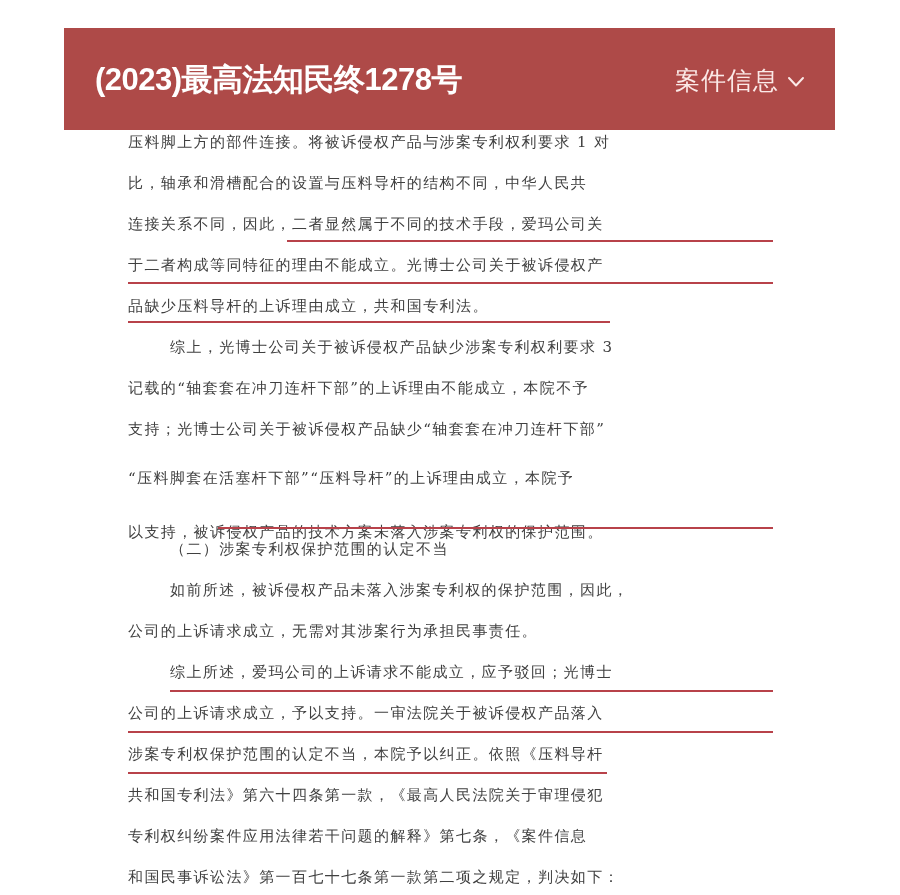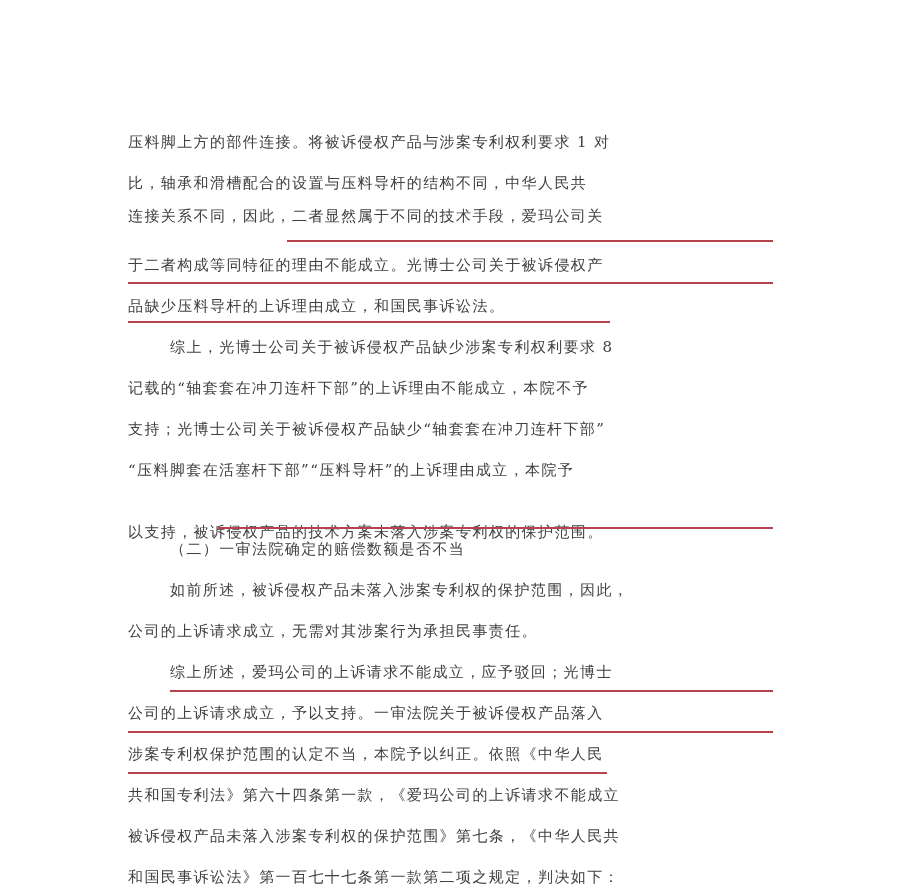--- a/index.html
+++ b/index.html
@@ -21,41 +21,50 @@
   .chev { width: 18px; height: 12px; margin-left: 8px; margin-top: 4px; }
 </style>
 </head>
 <body>
 
 <div class="page">
 
   <div class="doc">
     <div class="line" style="top:2px">压料脚上方的部件连接。将被诉侵权产品与涉案专利权利要求 1 对</div>
     <div class="line" style="top:43px">比，轴承和滑槽配合的设置与压料导杆的结构不同，中华人民共</div>
-    <div class="line" style="top:76px">连接关系不同，因此，二者显然属于不同的技术手段，爱玛公司关</div>
+    <div class="line" style="top:84px">连接关系不同，因此，二者显然属于不同的技术手段，爱玛公司关</div>
     <div class="line" style="top:125px">于二者构成等同特征的理由不能成立。光博士公司关于被诉侵权产</div>
-    <div class="line" style="top:166px">品缺少压料导杆的上诉理由成立，和国民事诉讼法。</div>
-    <div class="line" style="top:207px;left:42px">综上，光博士公司关于被诉侵权产品缺少涉案专利权利要求 8</div>
+    <div class="line" style="top:166px">品缺少压料导杆的上诉理由成立，共和国专利法。</div>
+    <div class="line" style="top:207px;left:42px">综上，光博士公司关于被诉侵权产品缺少涉案专利权利要求 3</div>
     <div class="line" style="top:248px">记载的“轴套套在冲刀连杆下部”的上诉理由不能成立，本院不予</div>
     <div class="line" style="top:289px">支持；光博士公司关于被诉侵权产品缺少“轴套套在冲刀连杆下部”</div>
-    <div class="line" style="top:330px">“压料脚套在活塞杆下部”“压料导杆”的上诉理由成立，本院予</div>
+    <div class="line" style="top:338px">“压料脚套在活塞杆下部”“压料导杆”的上诉理由成立，本院予</div>
     <div class="line" style="top:392px">以支持，被诉侵权产品的技术方案未落入涉案专利权的保护范围。</div>
-    <div class="line" style="top:409px;left:42px">（二）一审法院确定的赔偿数额是否不当</div>
+    <div class="line" style="top:409px;left:42px">（二）涉案专利权保护范围的认定不当</div>
     <div class="line" style="top:450px;left:42px">如前所述，被诉侵权产品未落入涉案专利权的保护范围，因此，</div>
     <div class="line" style="top:491px">公司的上诉请求成立，无需对其涉案行为承担民事责任。</div>
     <div class="line" style="top:532px;left:42px">综上所述，爱玛公司的上诉请求不能成立，应予驳回；光博士</div>
     <div class="line" style="top:573px">公司的上诉请求成立，予以支持。一审法院关于被诉侵权产品落入</div>
-    <div class="line" style="top:614px">涉案专利权保护范围的认定不当，本院予以纠正。依照《中华人民</div>
-    <div class="line" style="top:655px">共和国专利法》第六十四条第一款，《爱玛公司的上诉请求不能成立</div>
-    <div class="line" style="top:696px">被诉侵权产品未落入涉案专利权的保护范围》第七条，《中华人民共</div>
+    <div class="line" style="top:614px">涉案专利权保护范围的认定不当，本院予以纠正。依照《压料导杆</div>
+    <div class="line" style="top:655px">共和国专利法》第六十四条第一款，《最高人民法院关于审理侵犯</div>
+    <div class="line" style="top:696px">专利权纠纷案件应用法律若干问题的解释》第七条，《案件信息</div>
     <div class="line" style="top:737px">和国民事诉讼法》第一百七十七条第一款第二项之规定，判决如下：</div>
   </div>
 
   <div class="uline" style="left:287px;width:486px;top:240px"></div>
   <div class="uline" style="left:128px;width:645px;top:282px"></div>
   <div class="uline" style="left:128px;width:482px;top:321px"></div>
   <div class="uline" style="left:218px;width:555px;top:527px"></div>
   <div class="uline" style="left:170px;width:603px;top:690px"></div>
   <div class="uline" style="left:128px;width:645px;top:731px"></div>
   <div class="uline" style="left:128px;width:479px;top:772px"></div>
 
+  <div class="header">
+    <div class="case-no">(2023)最高法知民终1278号</div>
+    <div class="case-info">
+      <span class="case-info-label">案件信息</span>
+      <svg class="chev" viewBox="0 0 18 12">
+        <polyline points="2,2 9,9.5 16,2" fill="none" stroke="#fbe9e7" stroke-width="2" stroke-linecap="round" stroke-linejoin="round"></polyline>
+      </svg>
+    </div>
+  </div>
 
 </div>
 
 </body></html>

